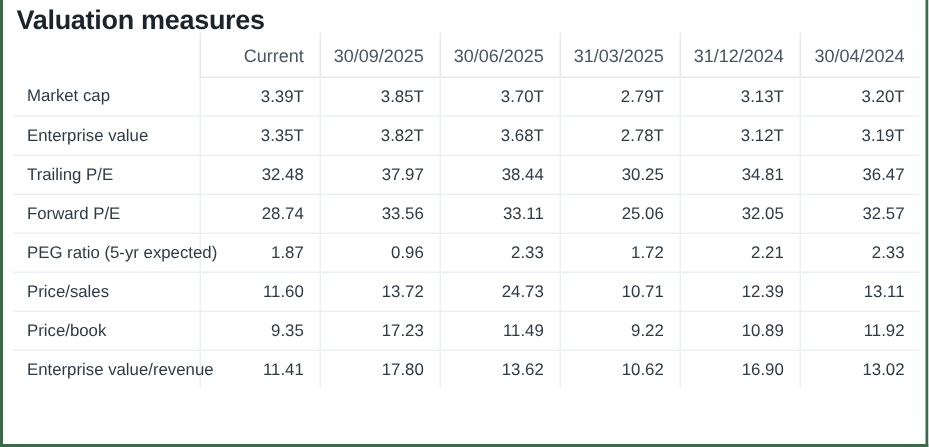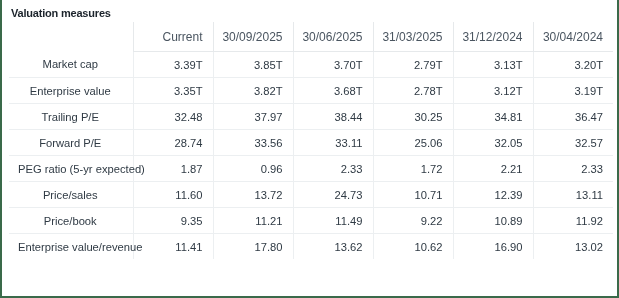--- a/index.html
+++ b/index.html
@@ -21,21 +21,21 @@
     height: 298px;
     box-sizing: border-box;
     background: #ffffff;
     border-left: 2px solid #3a6a4a;
     border-right: 2px solid #3a6a4a;
     border-bottom: 2px solid #3a6a4a;
     border-top: 0;
   }
 
   .panel-title {
-    font-size: 11px;
+    font-size: 18px;
     font-weight: bold;
     letter-spacing: -0.2px;
     color: #1b232b;
     padding: 3px 0 0 9px;
     line-height: 20px;
     height: 22px;
     box-sizing: border-box;
     white-space: nowrap;
   }
 
@@ -77,21 +77,21 @@
     vertical-align: middle;
     border-bottom: 1px solid #eceff1;
     border-left: 1px solid #eceff1;
     padding: 0 10px 0 6px;
     text-align: right;
     color: #2f3a44;
     white-space: nowrap;
   }
 
   table.valuation tbody td.row-label {
-    text-align: center;
+    text-align: left;
     border-left: 0;
     padding-left: 9px;
     color: #2f3a44;
   }
 
   table.valuation tbody tr:last-child td {
     border-bottom: 0;
   }
 </style>
 </head>
@@ -181,21 +181,21 @@
           <td>13.72</td>
           <td>24.73</td>
           <td>10.71</td>
           <td>12.39</td>
           <td>13.11</td>
         </tr>
 
         <tr>
           <td class="row-label">Price/book</td>
           <td>9.35</td>
-          <td>11.21</td>
+          <td>17.23</td>
           <td>11.49</td>
           <td>9.22</td>
           <td>10.89</td>
           <td>11.92</td>
         </tr>
 
         <tr>
           <td class="row-label">Enterprise value/revenue</td>
           <td>11.41</td>
           <td>17.80</td>

